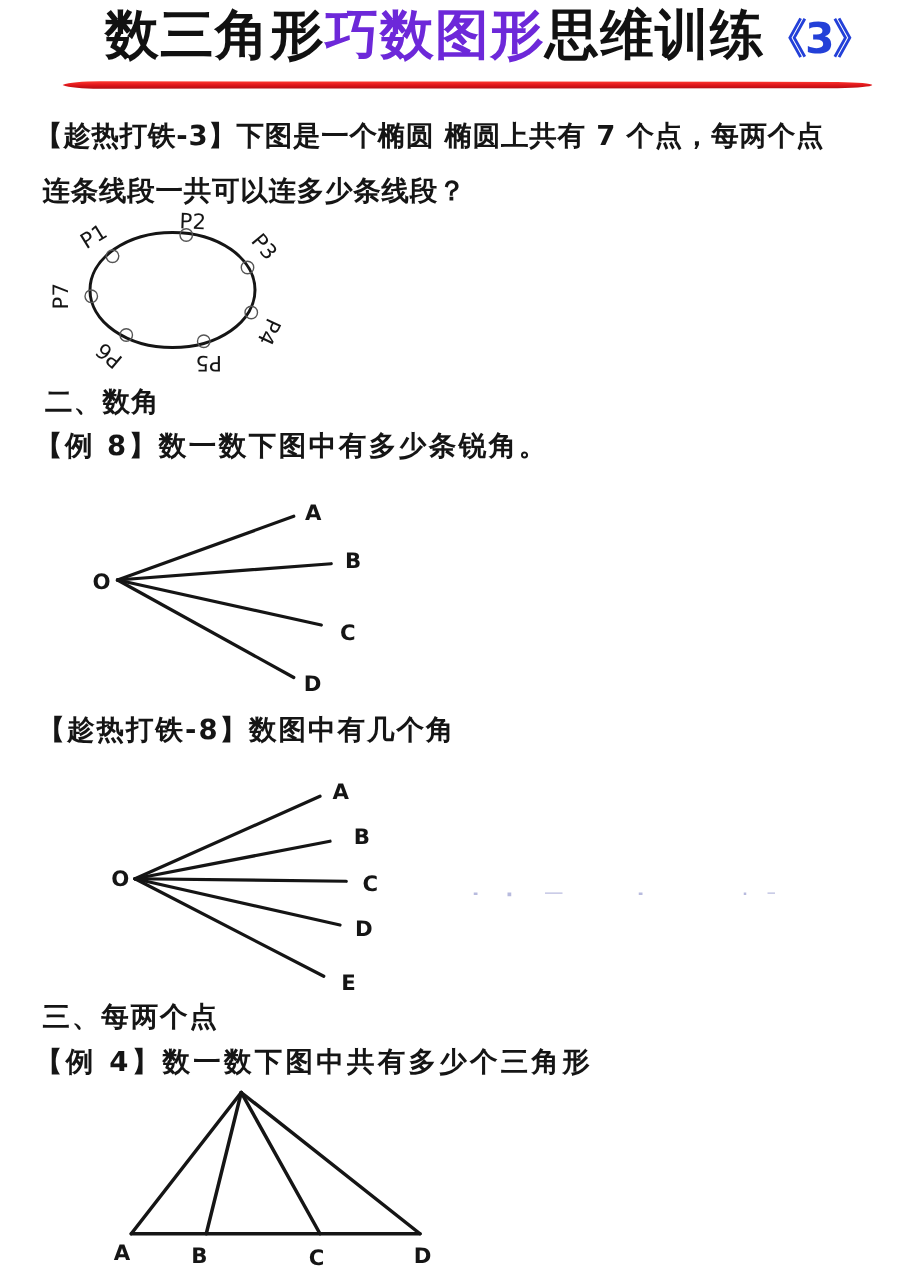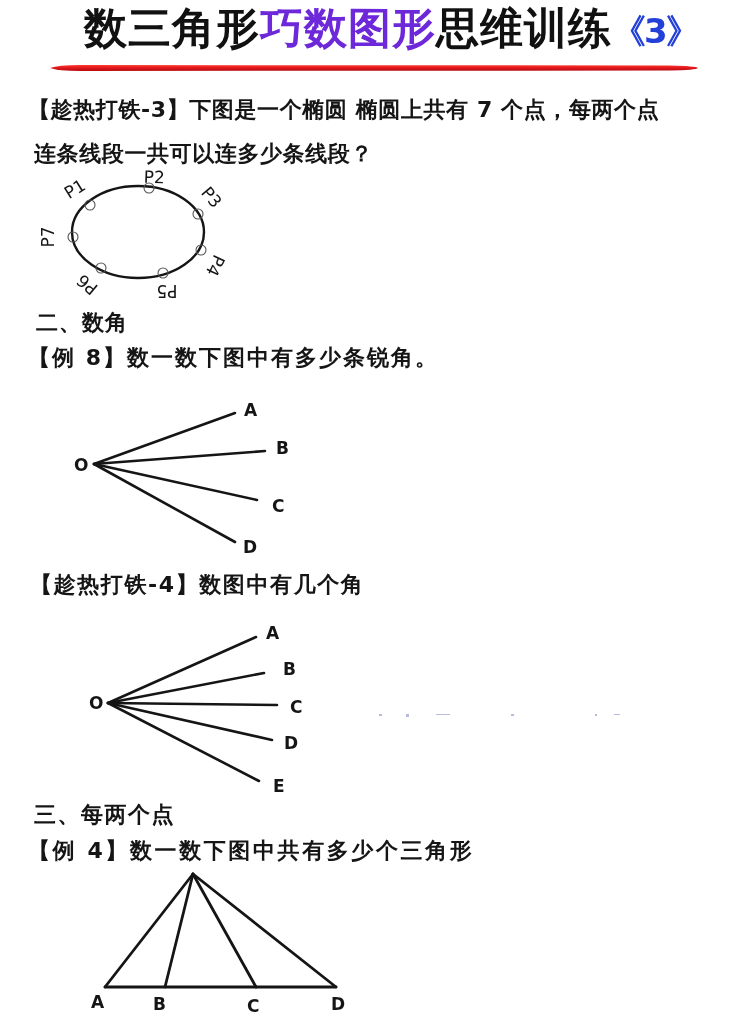--- a/index.html
+++ b/index.html
@@ -151,16 +151,16 @@
     <rect x="406" y="714" width="3" height="3"></rect>
     <rect x="436" y="714" width="14" height="1"></rect>
     <rect x="511" y="714" width="3" height="2"></rect>
     <rect x="595" y="714" width="2" height="2"></rect>
     <rect x="614" y="714" width="6" height="1"></rect>
   </g>
 </svg>
 
 <div class="text" style="left:36px; top:311px; letter-spacing:1px;">二、数角</div>
 <div class="text" style="left:28px; top:346px; letter-spacing:2px;">【例 8】数一数下图中有多少条锐角。</div>
-<div class="text" style="left:30px; top:573px; letter-spacing:1.6px;">【趁热打铁-4】数图中有几个角</div>
+<div class="text" style="left:30px; top:573px; letter-spacing:1.6px;">【趁热打铁-8】数图中有几个角</div>
 
 <div class="text" style="left:34px; top:803px; letter-spacing:1.5px;">三、每两个点</div>
 <div class="text" style="left:28px; top:839px; letter-spacing:2.6px;">【例 4】数一数下图中共有多少个三角形</div>
 
 </body></html>

